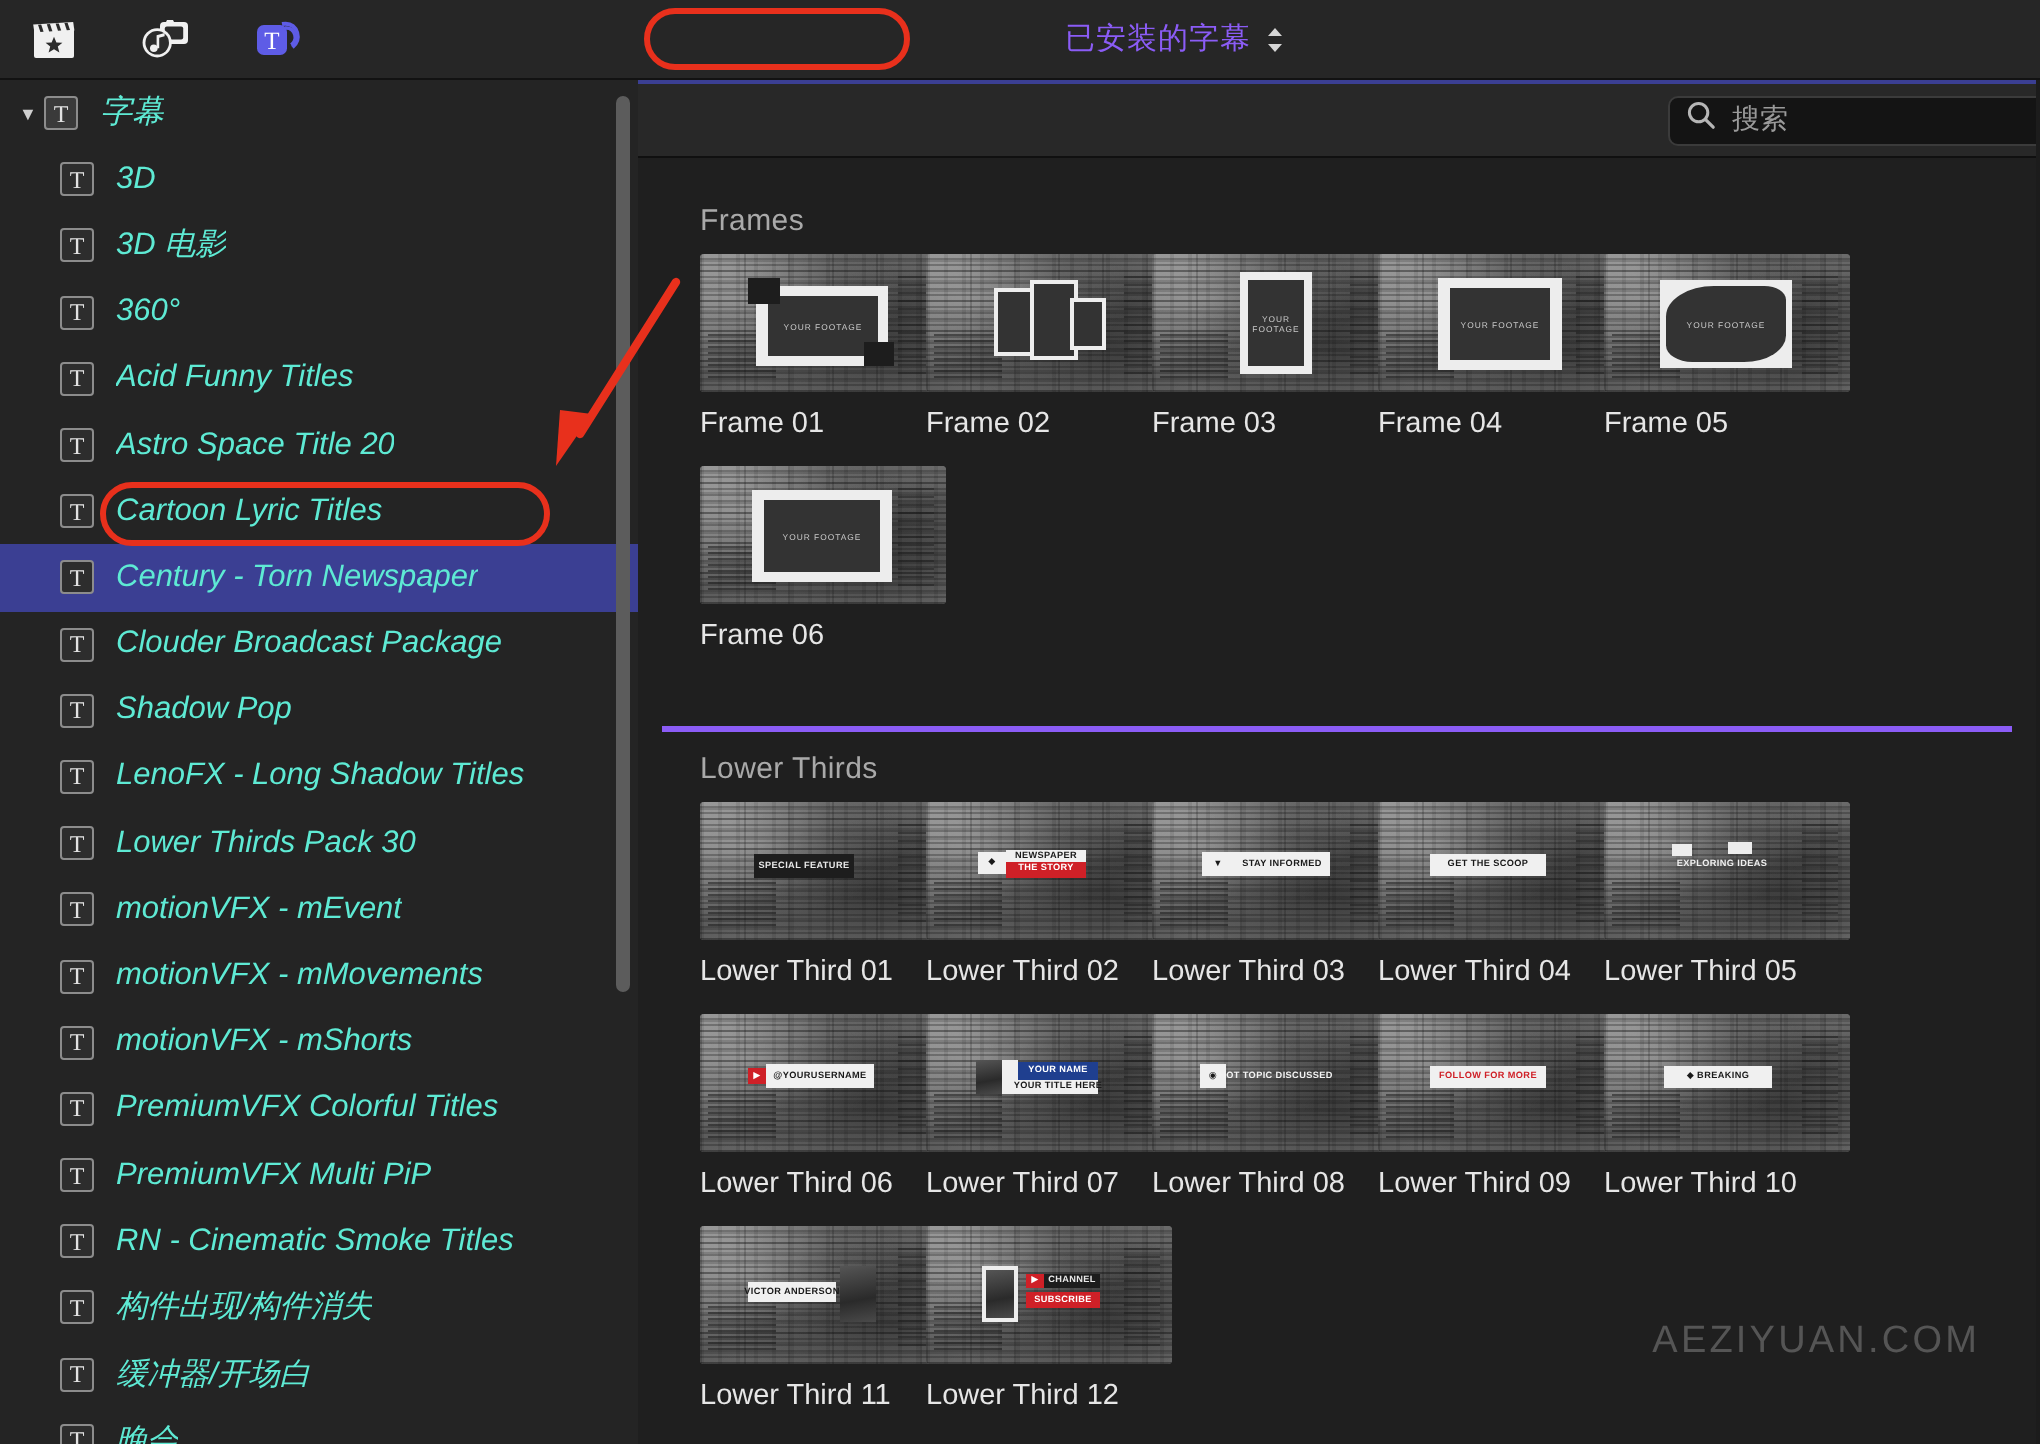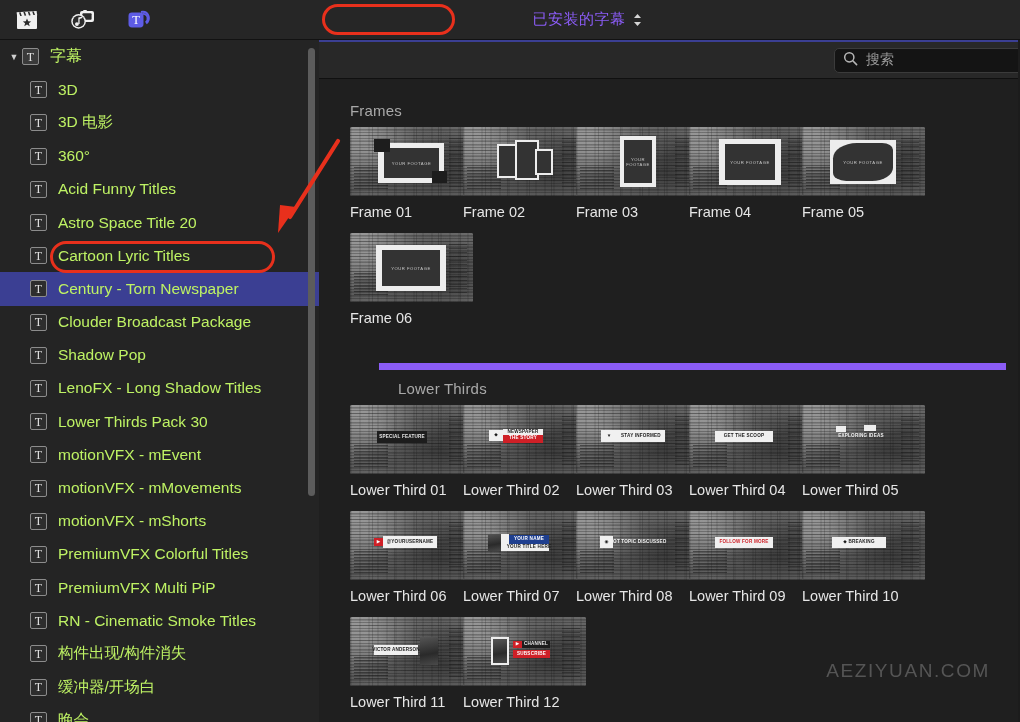--- a/index.html
+++ b/index.html
@@ -60,22 +60,22 @@
   .t-badge {
     width: 17px; height: 17px; flex: 0 0 17px;
     border: 1px solid #8c8c8c; border-radius: 2px;
     display: flex; align-items: center; justify-content: center;
     font-family: "Liberation Serif", "DejaVu Serif", serif;
     font-size: 12px; color: #e2e2e2; line-height: 1;
     background: #2d2d2d;
   }
   .t-badge.root { background: #3a3a3a; }
   .sb-label {
-    margin-left: 11px; color: #bef264; font-size: 15.5px;
-    white-space: nowrap; overflow: hidden;
+    margin-left: 11px; color: #5eead4; font-size: 15.5px;
+    white-space: nowrap; overflow: hidden; font-style: italic;
   }
   .sb-row.root .sb-label { font-size: 16px; }
 
   .sb-scroll {
     position: absolute; right: 4px; top: 8px; width: 7px; height: 448px;
     background: #5c5c5c; border-radius: 4px; cursor: pointer;
   }
 
   
   .ann-ellipse-sel {
@@ -102,21 +102,21 @@
   .search-box {
     width: 190px; height: 25px; margin-right: -6px;
     background: #141414; border: 1px solid #3b3b3b; border-radius: 5px;
     display: flex; align-items: center; gap: 8px; padding: 0 8px;
     cursor: text;
   }
   .search-ph { color: #9a9a9a; font-size: 14px; }
 
   .br-body { position: absolute; left: 0; top: 40px; width: 699px; height: 642px; overflow: hidden; }
   .section { padding: 12px; }
-  .section + .section .sec-head { border-top: 7px solid #8b5cf6; margin-left: 48px; }
+  .section + .section .sec-head { border-top: 3px solid #8b5cf6; }
   .sec-head {
     color: #a9a9a9; font-size: 15px; padding: 10px 0 8px 19px;
     letter-spacing: .2px;
   }
   .grid { display: flex; flex-wrap: wrap; padding-left: 19px; }
   .cell { width: 113px; margin-bottom: 13px; cursor: pointer; }
   .thumb {
     width: 123px; height: 69px; border-radius: 2px;
     position: relative; overflow: hidden;
     background: #6e6e6e;

